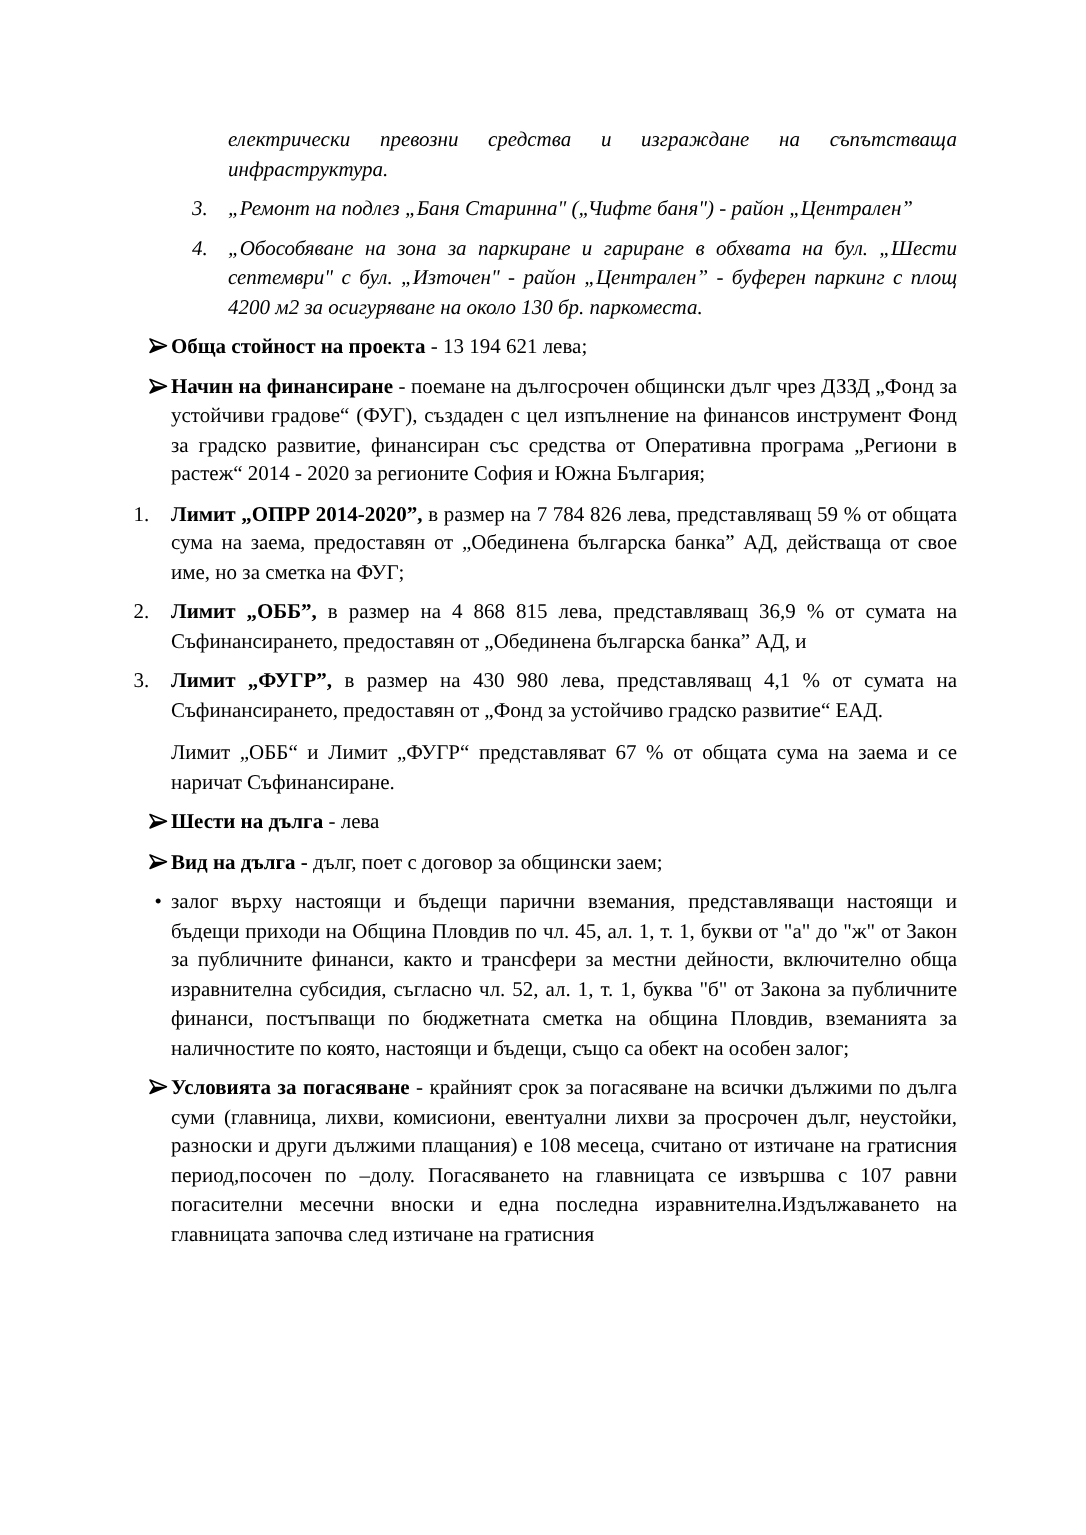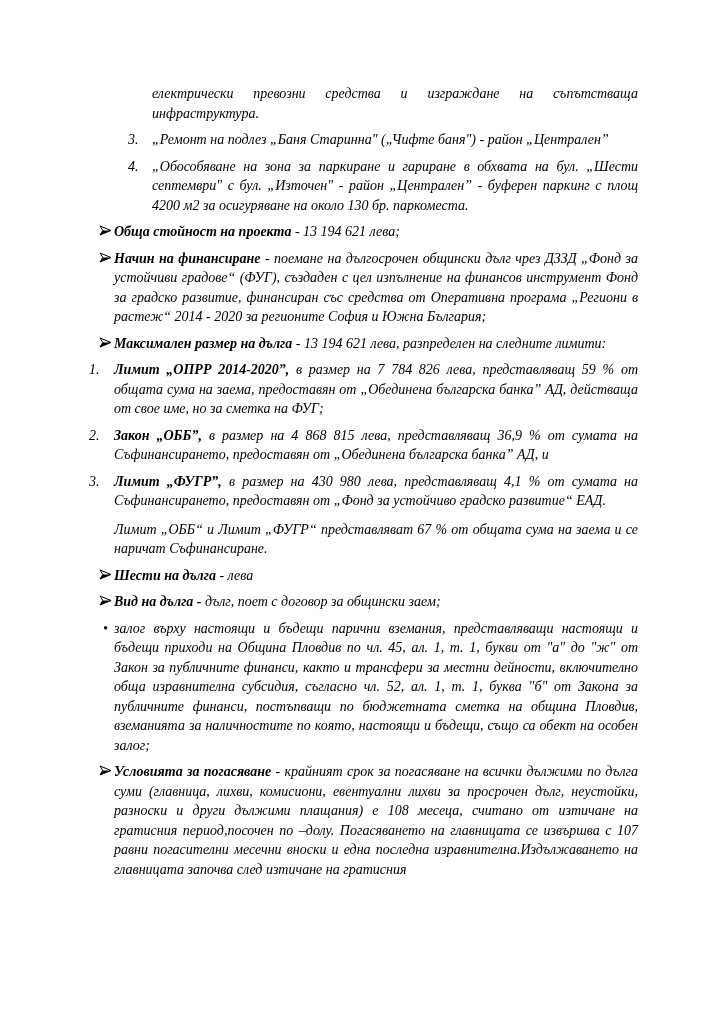--- a/index.html
+++ b/index.html
@@ -19,21 +19,20 @@
     position: absolute;
     top: 84px; left: 114px;
     width: 524px;
     font-size: 14px;
     line-height: 19.5px;
   }
   .para {
     position: relative;
     text-align: justify;
     margin-bottom: 7px;
-    font-style: italic;
   }
   .italic { font-style: italic; }
   .bold { font-weight: bold; }
   .indent-sub { margin-left: 38px; }   
   .marker {
     position: absolute;
     top: 0;
     text-align: left;
   }
   .marker.num-italic { left: -24px; }   
@@ -75,37 +74,28 @@
     <div class="para">
       <span class="marker arrow">
         <svg width="13" height="11" viewBox="0 0 13 11">
           <path d="M1 1 L12 5.5 L1 10 L3.8 5.5 Z" fill="#ffffff" stroke="#000000" stroke-width="1" stroke-linejoin="round"></path>
           <path d="M1 10 L12 5.5 L3.8 5.5 Z" fill="#000000"></path>
         </svg>
       </span>
       <span class="bold">Начин на финансиране</span><span> - поемане на дългосрочен общински дълг чрез ДЗЗД „Фонд за устойчиви градове“ (ФУГ), създаден с цел изпълнение на финансов инструмент Фонд за градско развитие, финансиран със средства от Оперативна програма „Региони в растеж“ 2014 - 2020 за регионите София и Южна България;</span>
     </div>
 
-    <div class="para">
-      <span class="marker arrow">
-        <svg width="13" height="11" viewBox="0 0 13 11">
-          <path d="M1 1 L12 5.5 L1 10 L3.8 5.5 Z" fill="#ffffff" stroke="#000000" stroke-width="1" stroke-linejoin="round"></path>
-          <path d="M1 10 L12 5.5 L3.8 5.5 Z" fill="#000000"></path>
-        </svg>
-      </span>
-      <span class="bold">Максимален размер на дълга</span><span> - 13 194 621 лева, разпределен на следните лимити:</span>
-    </div>
 
     <div class="para">
       <span class="marker num-plain">1.</span>
       <span class="bold">Лимит „ОПРР 2014-2020”,</span><span> в размер на 7 784 826 лева, представляващ 59 % от общата сума на заема, предоставян от „Обединена българска банка” АД, действаща от свое име, но за сметка на ФУГ;</span>
     </div>
     <div class="para">
       <span class="marker num-plain">2.</span>
-      <span class="bold">Закон „ОББ”,</span><span> в размер на 4 868 815 лева, представляващ 36,9 % от сумата на Съфинансирането, предоставян от „Обединена българска банка” АД, и</span>
+      <span class="bold">Лимит „ОББ”,</span><span> в размер на 4 868 815 лева, представляващ 36,9 % от сумата на Съфинансирането, предоставян от „Обединена българска банка” АД, и</span>
     </div>
     <div class="para">
       <span class="marker num-plain">3.</span>
       <span class="bold">Лимит „ФУГР”,</span><span> в размер на 430 980 лева, представляващ 4,1 % от сумата на Съфинансирането, предоставян от „Фонд за устойчиво градско развитие“ ЕАД.</span>
     </div>
 
     <div class="para note">
       <span>Лимит „ОББ“ и Лимит „ФУГР“ представляват 67 % от общата сума на заема и се наричат Съфинансиране.</span>
     </div>
 

